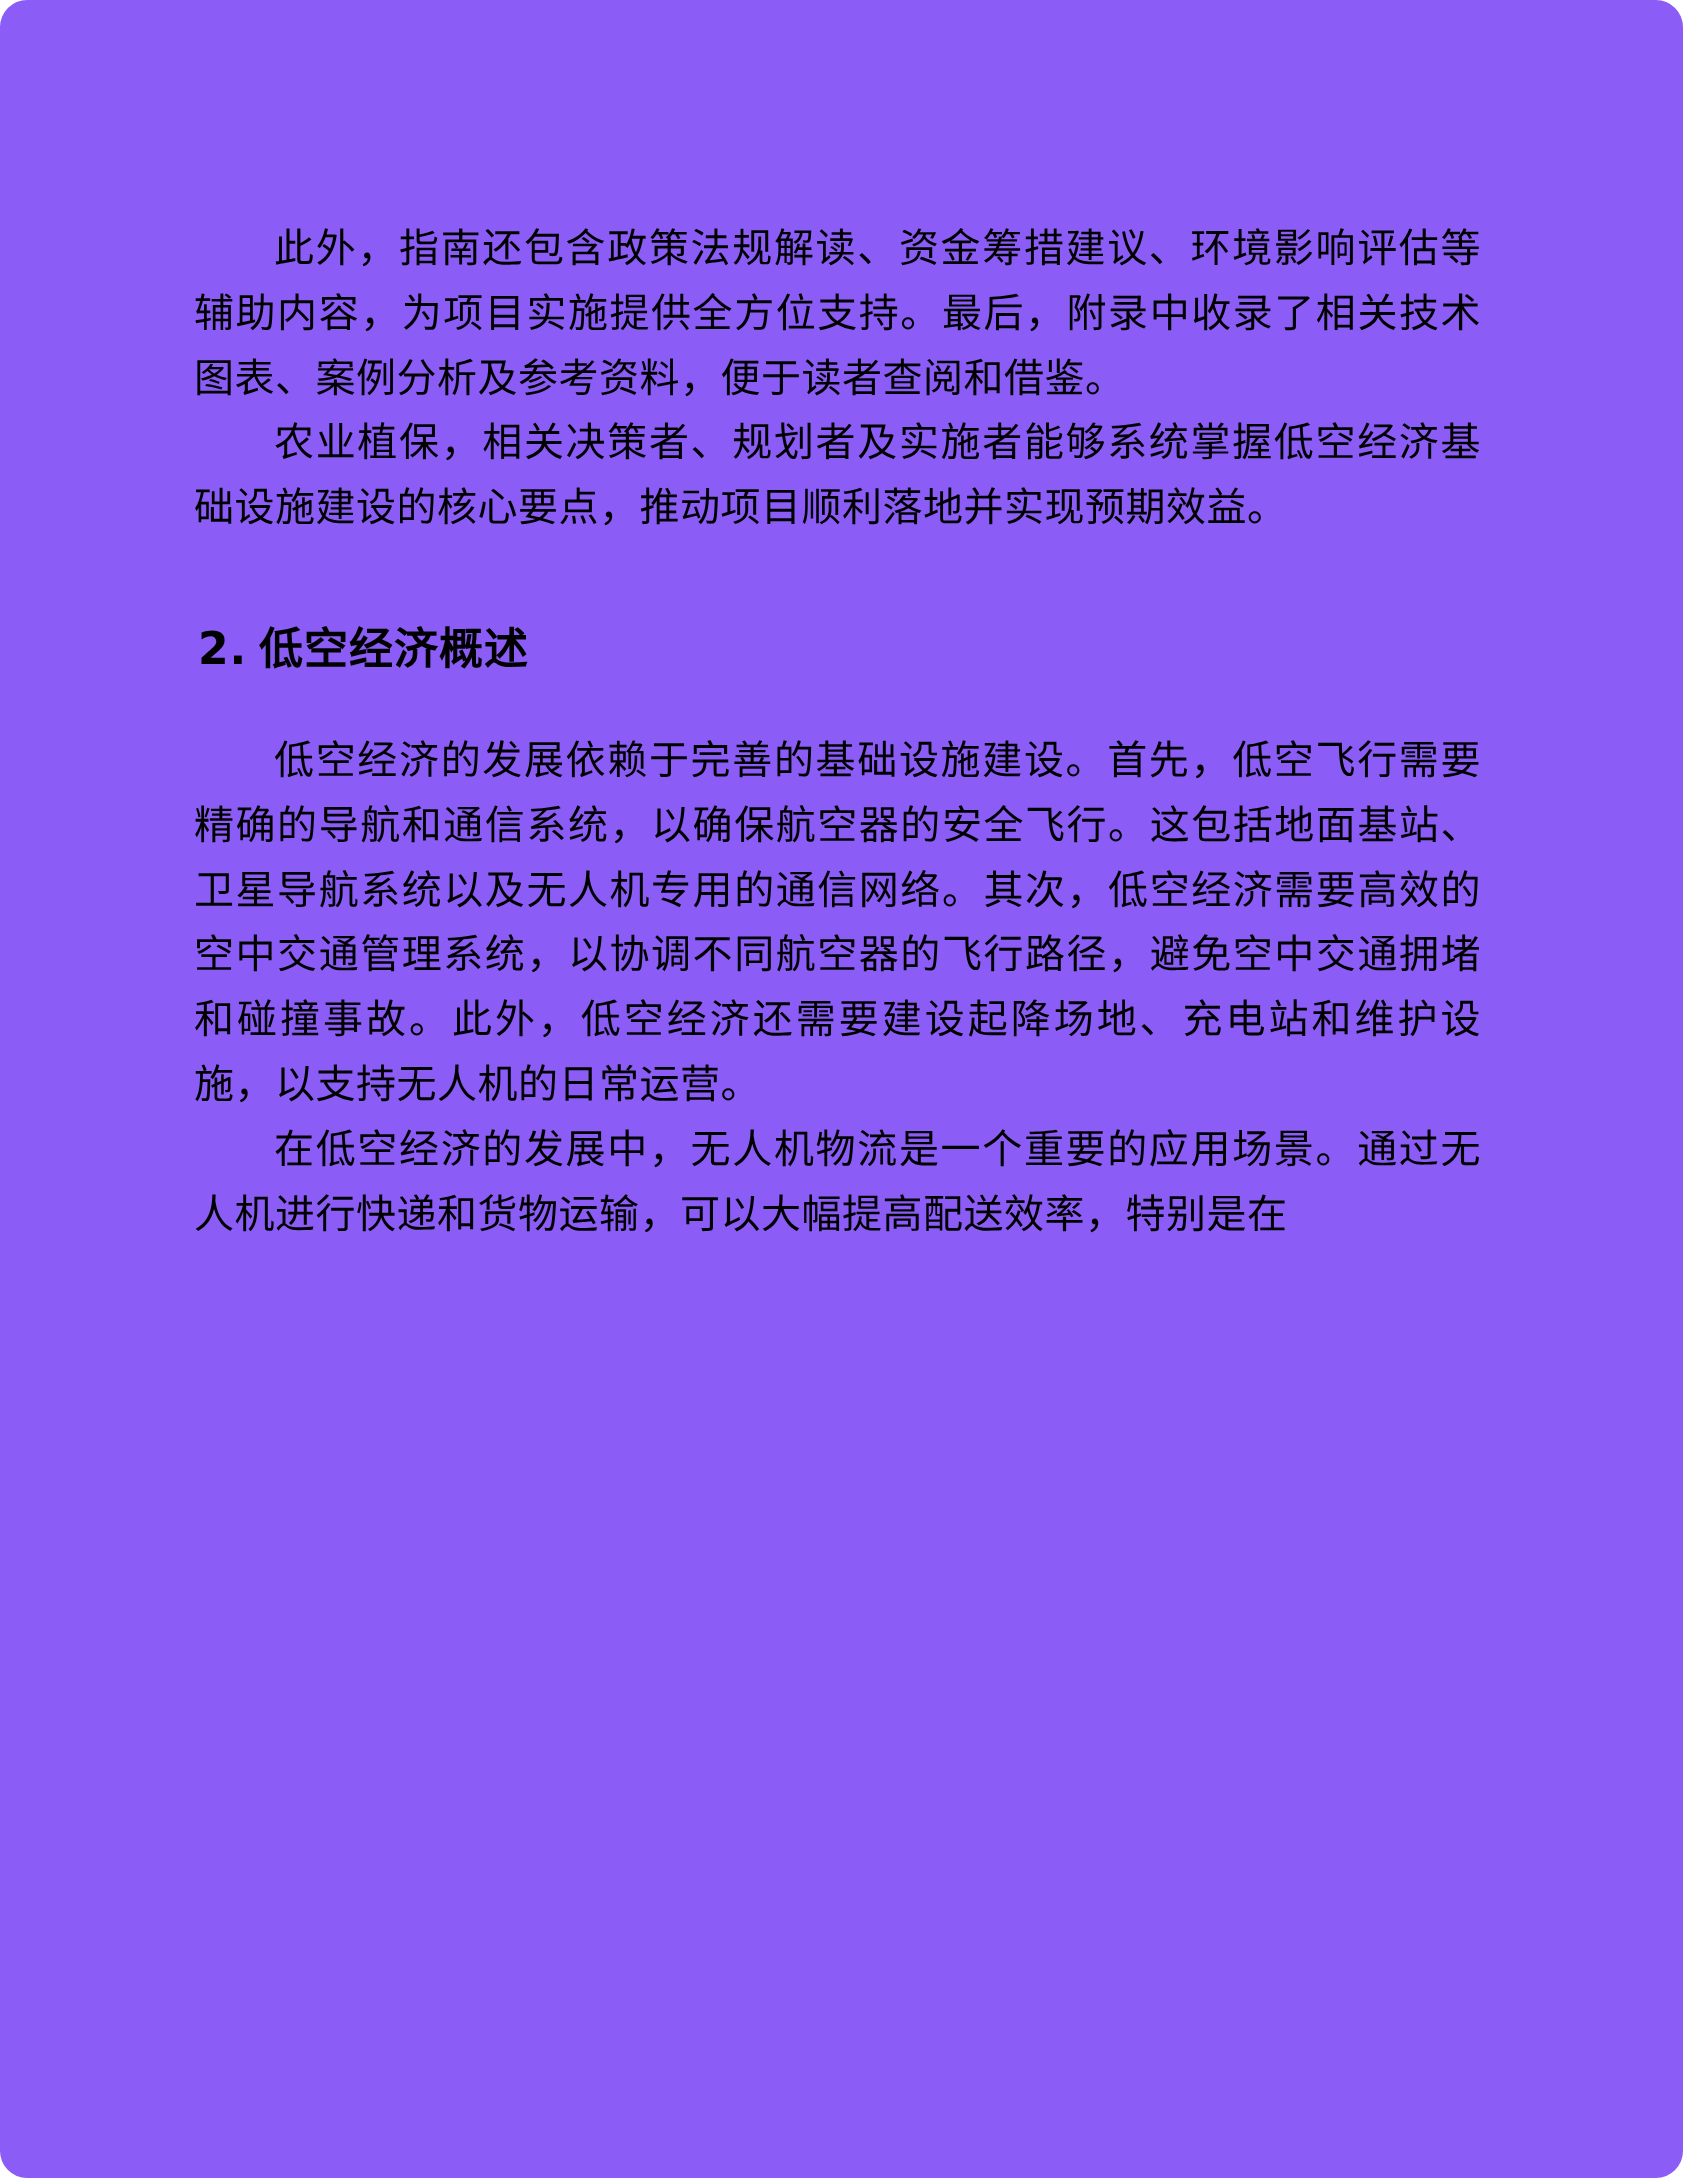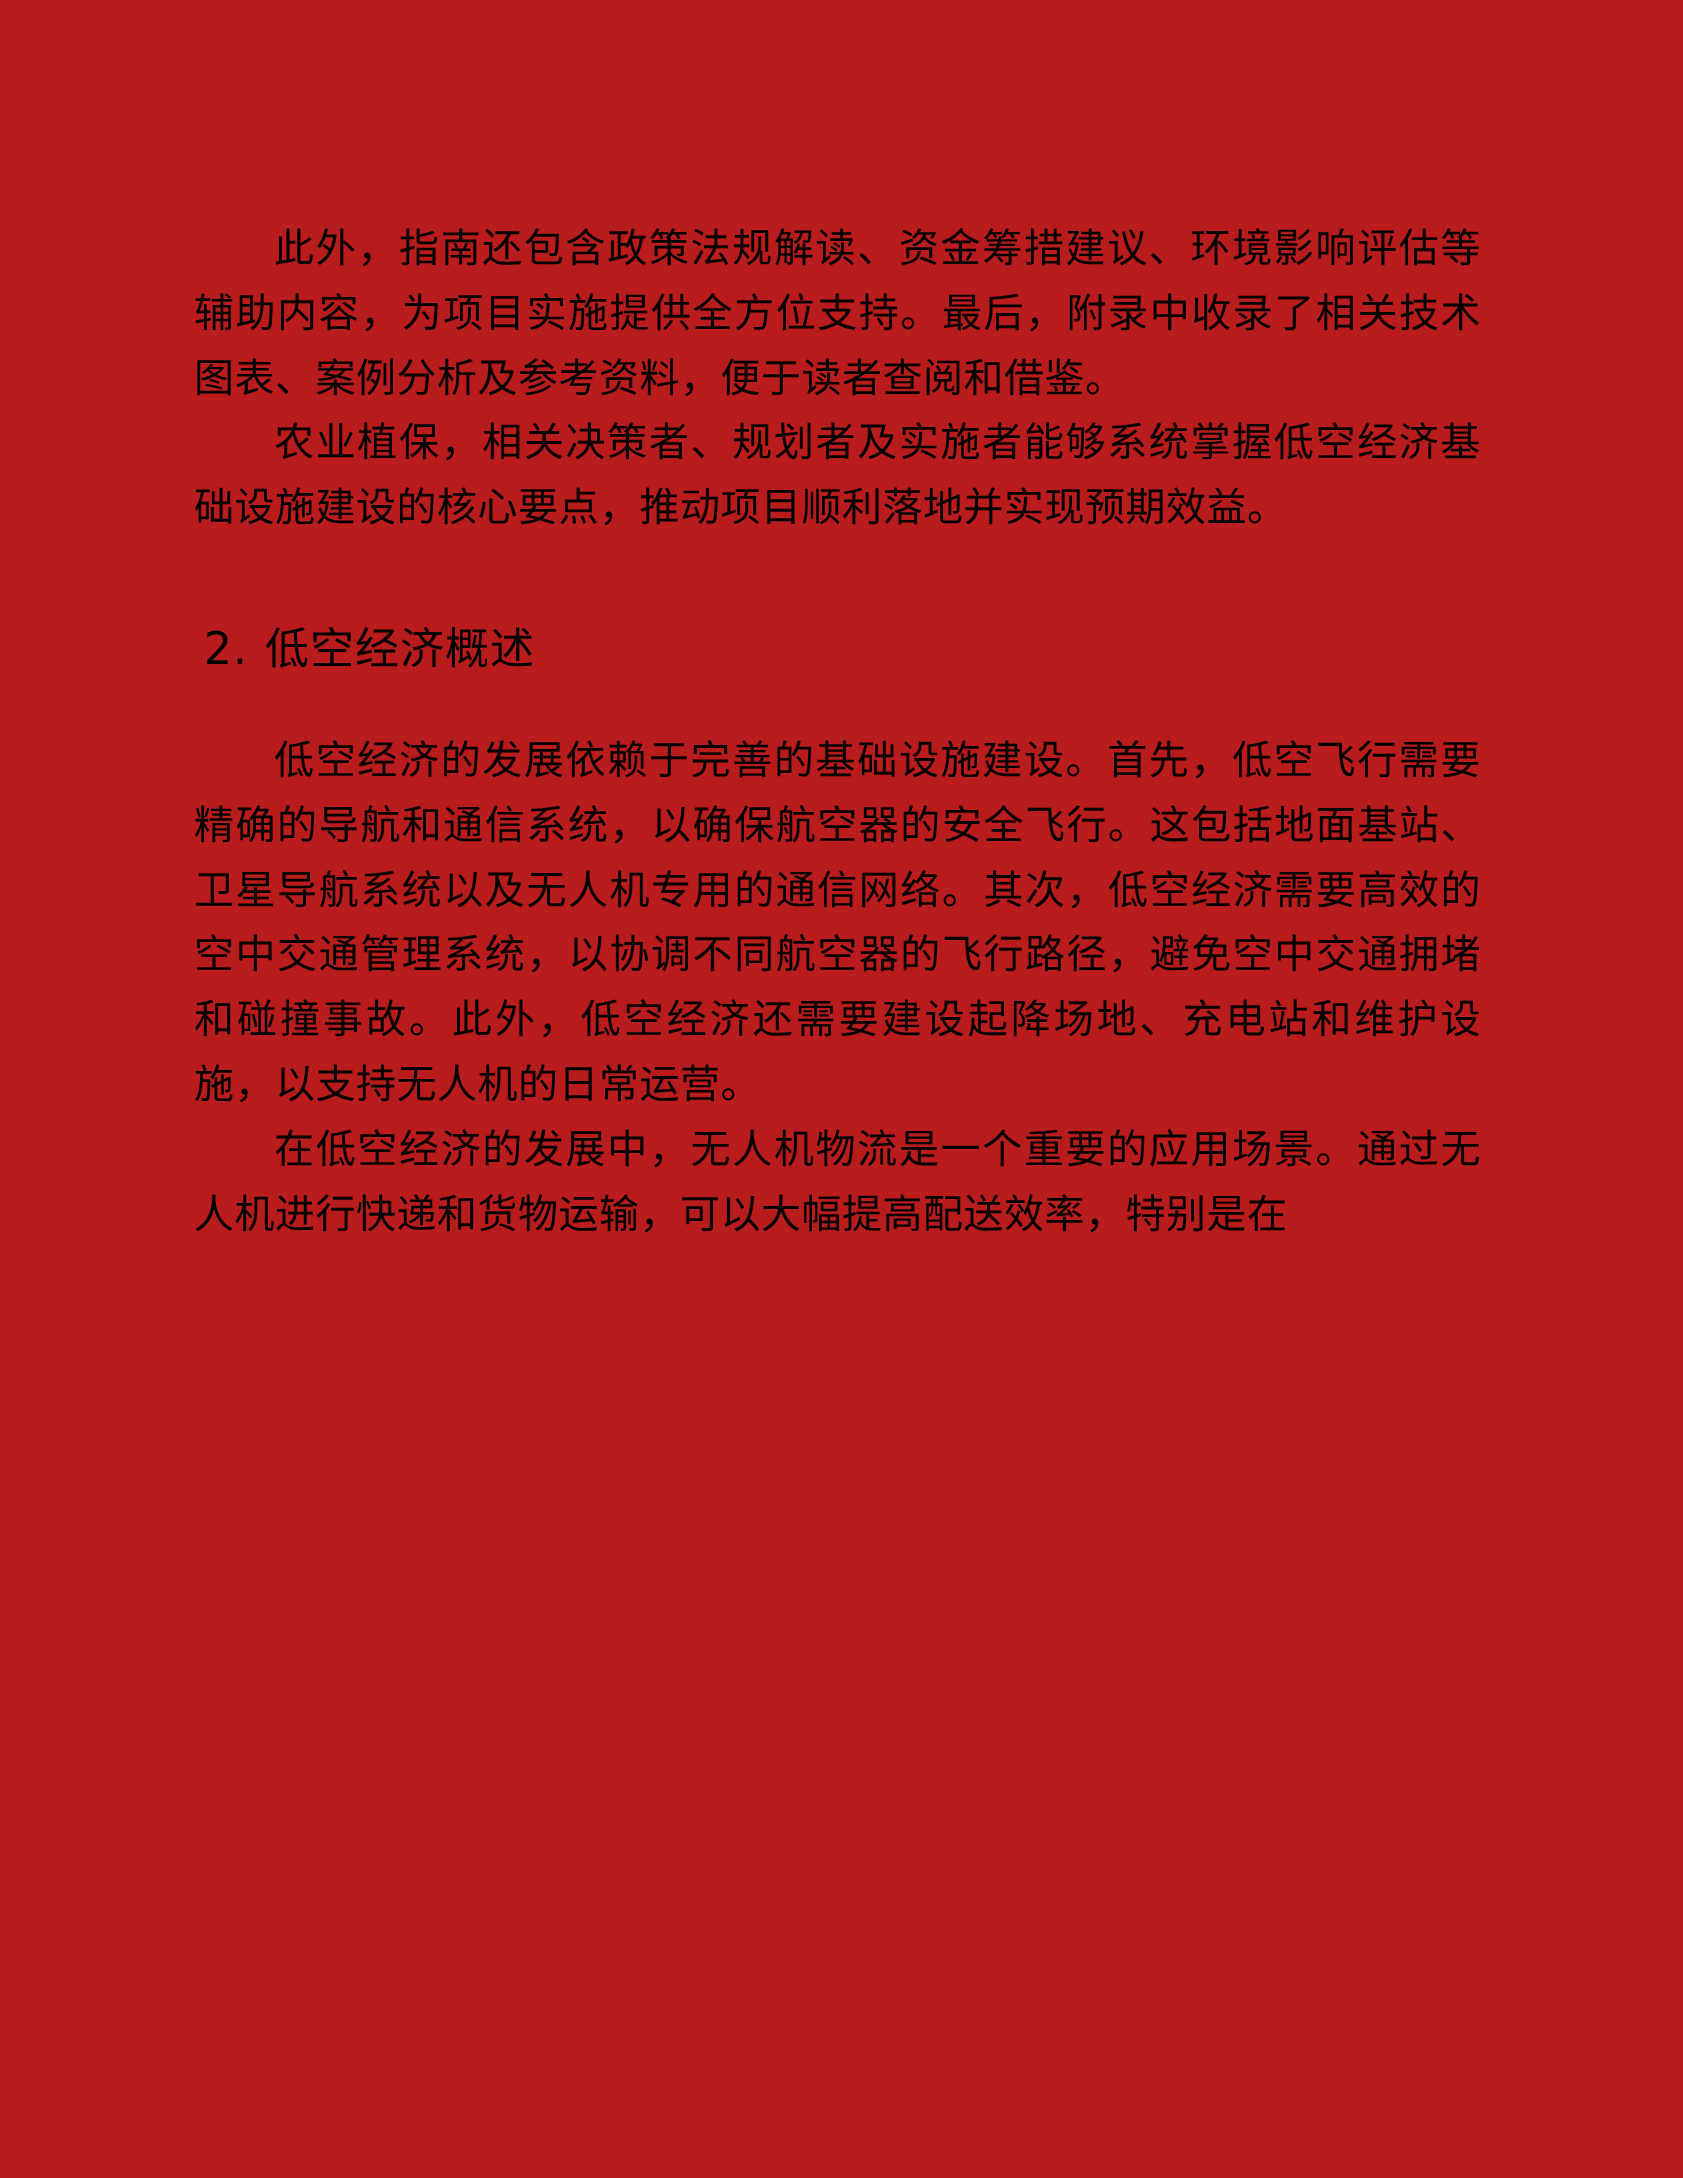--- a/index.html
+++ b/index.html
@@ -3,49 +3,50 @@
 <meta charset="utf-8">
 <style>
   html, body {
     margin: 0;
     padding: 0;
     background: #ffffff;
   }
   .page {
     width: 1683px;
     height: 2178px;
-    background: #b91c1c;
+    background: #8b5cf6;
     position: relative;
     box-sizing: border-box;
     padding: 16px;
     overflow: hidden;
     font-family: "DejaVu Serif", "Liberation Serif", serif;
     color: #000000;
+    border-radius: 27px;
   }
   .content {
     position: absolute;
     left: 194px;
     top: 216px;
     width: 1287px;
   }
   p.para {
     margin: 0 0 0 0;
     font-size: 40px;
     line-height: 1.62;
     text-align: justify;
     text-justify: inter-ideograph;
     text-indent: 2em;
     letter-spacing: 0.5px;
     font-family: "DejaVu Serif", "Liberation Serif", serif;
     font-weight: 400;
   }
   h2.heading {
     font-size: 44px;
-    font-weight: 400;
-    margin: 73px 0 51px 10px;
+    font-weight: 700;
+    margin: 73px 0 51px 4px;
     text-indent: 0;
     letter-spacing: 1px;
     font-family: "DejaVu Sans", "Liberation Sans", sans-serif;
   }
   h2.heading .num {
     display: inline-block;
     min-width: 61px;
   }
 </style>
 </head>

